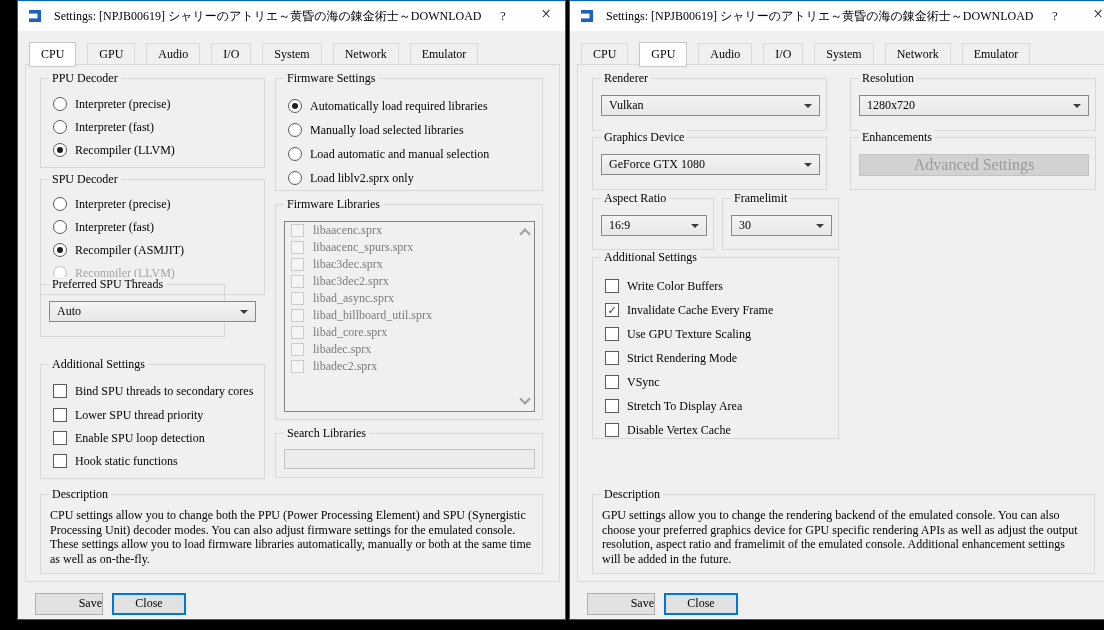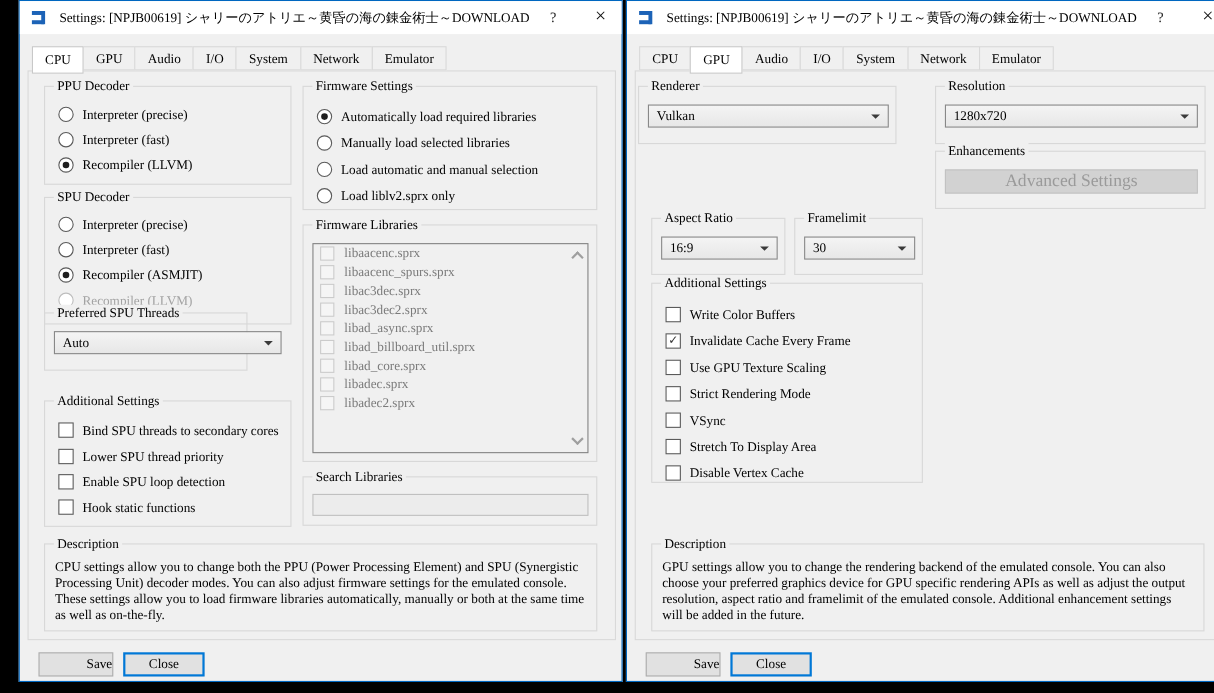--- a/index.html
+++ b/index.html
@@ -10,21 +10,21 @@
   #win-left{left:1px;} #win-right{left:553px;}
 
   .titlebar{position:absolute;top:0;left:0;right:0;height:30px;background:#fff;}
   .app-icon{position:absolute;left:10px;top:7px;width:17px;height:16px;}
   .title-text{position:absolute;left:36px;top:0;line-height:30px;font-size:12px;white-space:nowrap;}
   .tb-help{position:absolute;right:52px;top:0;width:20px;height:30px;line-height:30px;
            text-align:center;font-size:13px;color:#222;cursor:default;}
   .tb-close{position:absolute;right:8px;top:0;width:22px;height:30px;line-height:27px;
             text-align:center;font-size:18px;color:#111;cursor:default;}
 
-  .tabs{position:absolute;top:41px;left:11px;display:flex;align-items:flex-start;z-index:3;}
+  .tabs{position:absolute;top:41px;left:11px;display:flex;align-items:center;z-index:3;gap:12px;}
   .tab{height:20px;line-height:20px;padding:0 11px;background:#f0f0f0;
        border:1px solid #d9d9d9;margin-right:-1px;font-size:12px;white-space:nowrap;}
   .tab.active{height:23px;line-height:22px;background:#fff;border-color:#c8c8c8;
               margin-bottom:-1px;position:relative;z-index:4;}
 
   .pane{position:absolute;top:63px;left:7px;width:535px;height:518px;
         border:1px solid #d9d9d9;box-sizing:border-box;}
 
   .group{position:absolute;border:1px solid #d8d8d8;box-sizing:border-box;}
   .glabel{position:absolute;top:-8px;left:8px;background:#f0f0f0;padding:0 3px;
@@ -261,36 +261,43 @@
       <div class="tab">CPU</div>
       <div class="tab active">GPU</div>
       <div class="tab">Audio</div>
       <div class="tab">I/O</div>
       <div class="tab">System</div>
       <div class="tab">Network</div>
       <div class="tab">Emulator</div>
     </div>
     <div class="pane"></div>
 
-    <div class="group" style="left:10px;top:77px;width:235px;height:53px">
+    <div class="group" style="left:22px;top:77px;width:235px;height:53px">
       <span class="glabel">Renderer</span>
       <div class="combo" style="left:8px;top:16px;width:219px">
         <span class="combo-value">Vulkan</span>
         <span class="combo-arrow"></span>
       </div>
     </div>
 
     <div class="group" style="left:280px;top:77px;width:246px;height:53px">
       <span class="glabel">Resolution</span>
       <div class="combo" style="left:8px;top:16px;width:230px">
         <span class="combo-value">1280x720</span>
         <span class="combo-arrow"></span>
       </div>
     </div>
 
+    <div class="group" style="left:22px;top:136px;width:235px;height:53px">
+      <span class="glabel">Graphics Device</span>
+      <div class="combo" style="left:8px;top:16px;width:219px">
+        <span class="combo-value">GeForce GTX 1080</span>
+        <span class="combo-arrow"></span>
+      </div>
+    </div>
 
     <div class="group" style="left:280px;top:136px;width:246px;height:53px">
       <span class="glabel">Enhancements</span>
       <div class="btn-disabled" style="left:8px;top:16px;width:230px;height:22px">Advanced Settings</div>
     </div>
 
     <div class="group" style="left:22px;top:197px;width:122px;height:52px">
       <span class="glabel">Aspect Ratio</span>
       <div class="combo" style="left:8px;top:16px;width:106px">
         <span class="combo-value">16:9</span>

